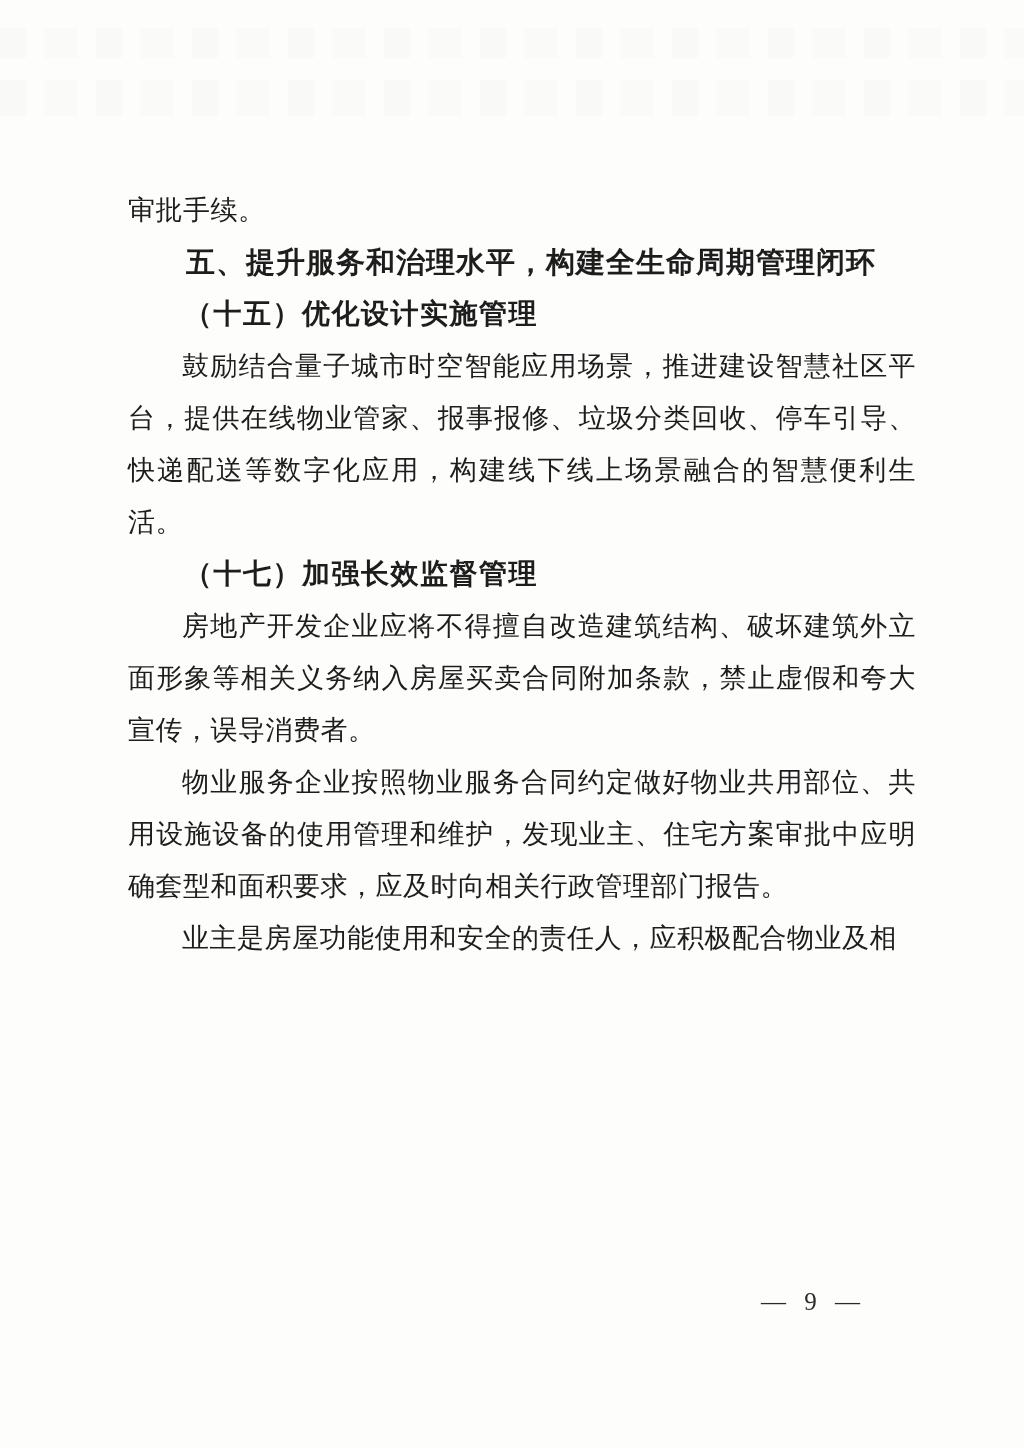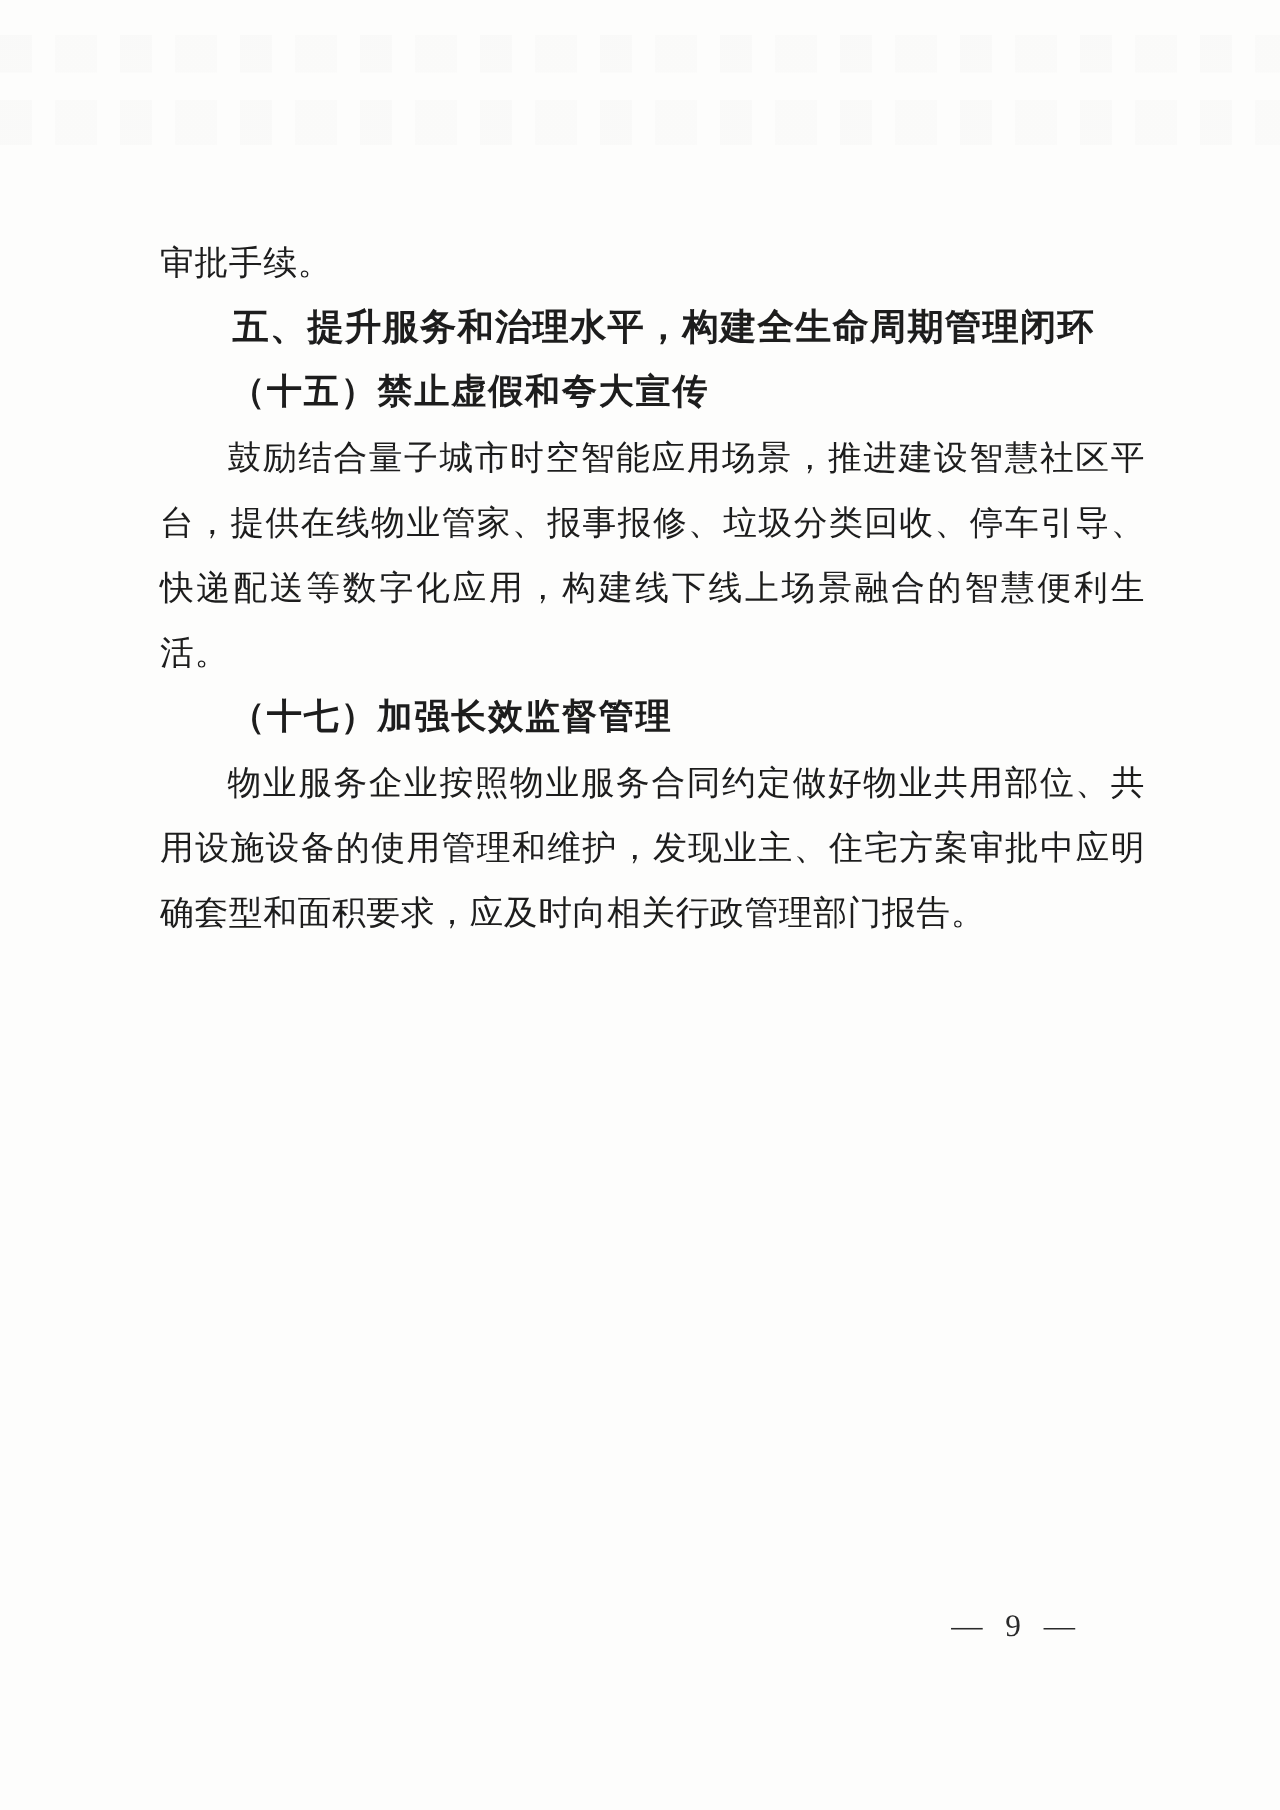--- a/index.html
+++ b/index.html
@@ -81,28 +81,30 @@
 <div class="page">
 
   <div class="wm-band wm-band-1"></div>
   <div class="wm-band wm-band-2"></div>
 
   <div class="content">
     <p class="block">审批手续。</p>
 
     <p class="block heading1">五、提升服务和治理水平，构建全生命周期管理闭环</p>
 
-    <p class="block heading2">（十五）禁止虚假和夸大宣传</p>
+    <p class="block heading2">（十五）优化设计实施管理</p>
 
 
 
     <p class="block indent">鼓励结合量子城市时空智能应用场景，推进建设智慧社区平台，提供在线物业管家、报事报修、垃圾分类回收、停车引导、快递配送等数字化应用，构建线下线上场景融合的智慧便利生活。</p>
 
     <p class="block heading2">（十七）加强长效监督管理</p>
 
+    <p class="block indent">房地产开发企业应将不得擅自改造建筑结构、破坏建筑外立面形象等相关义务纳入房屋买卖合同附加条款，禁止虚假和夸大宣传，误导消费者。</p>
 
     <p class="block indent">物业服务企业按照物业服务合同约定做好物业共用部位、共用设施设备的使用管理和维护，发现业主、住宅方案审批中应明确套型和面积要求，应及时向相关行政管理部门报告。</p>
 
+    <p class="block indent">业主是房屋功能使用和安全的责任人，应积极配合物业及相</p>
   </div>
 
   <div class="page-number">— 9 —</div>
 
 </div>
 
 </body></html>

